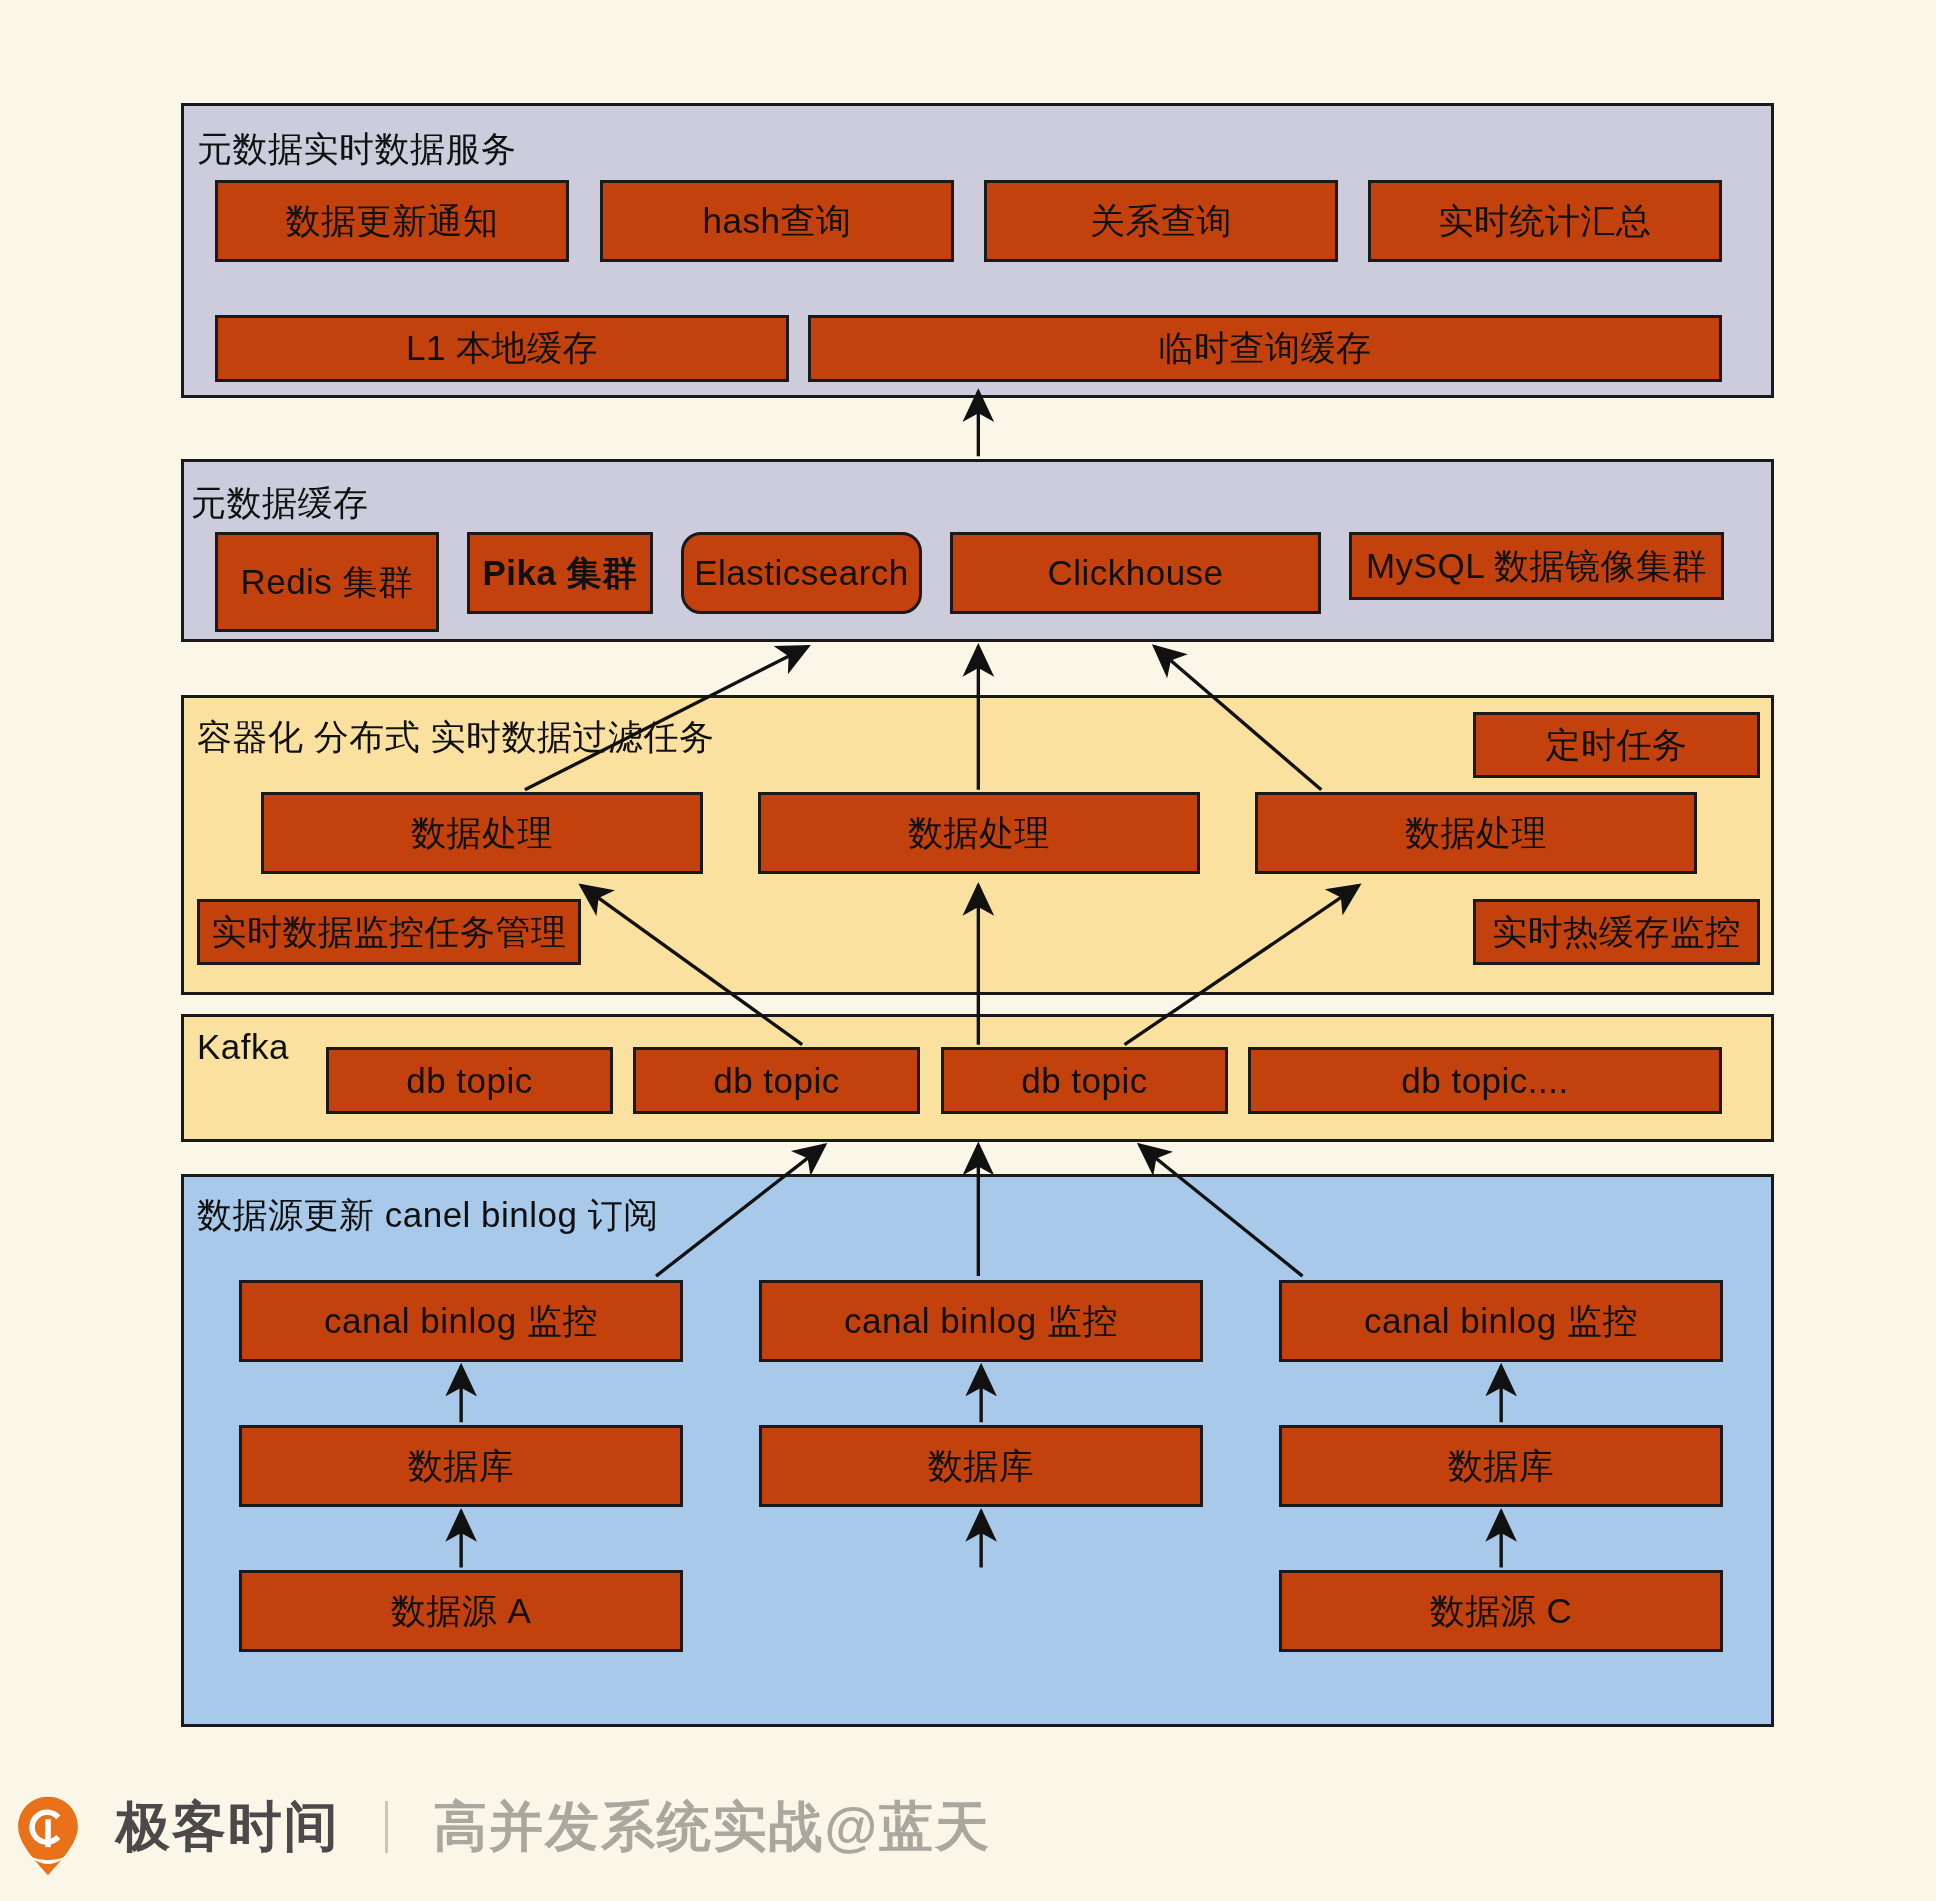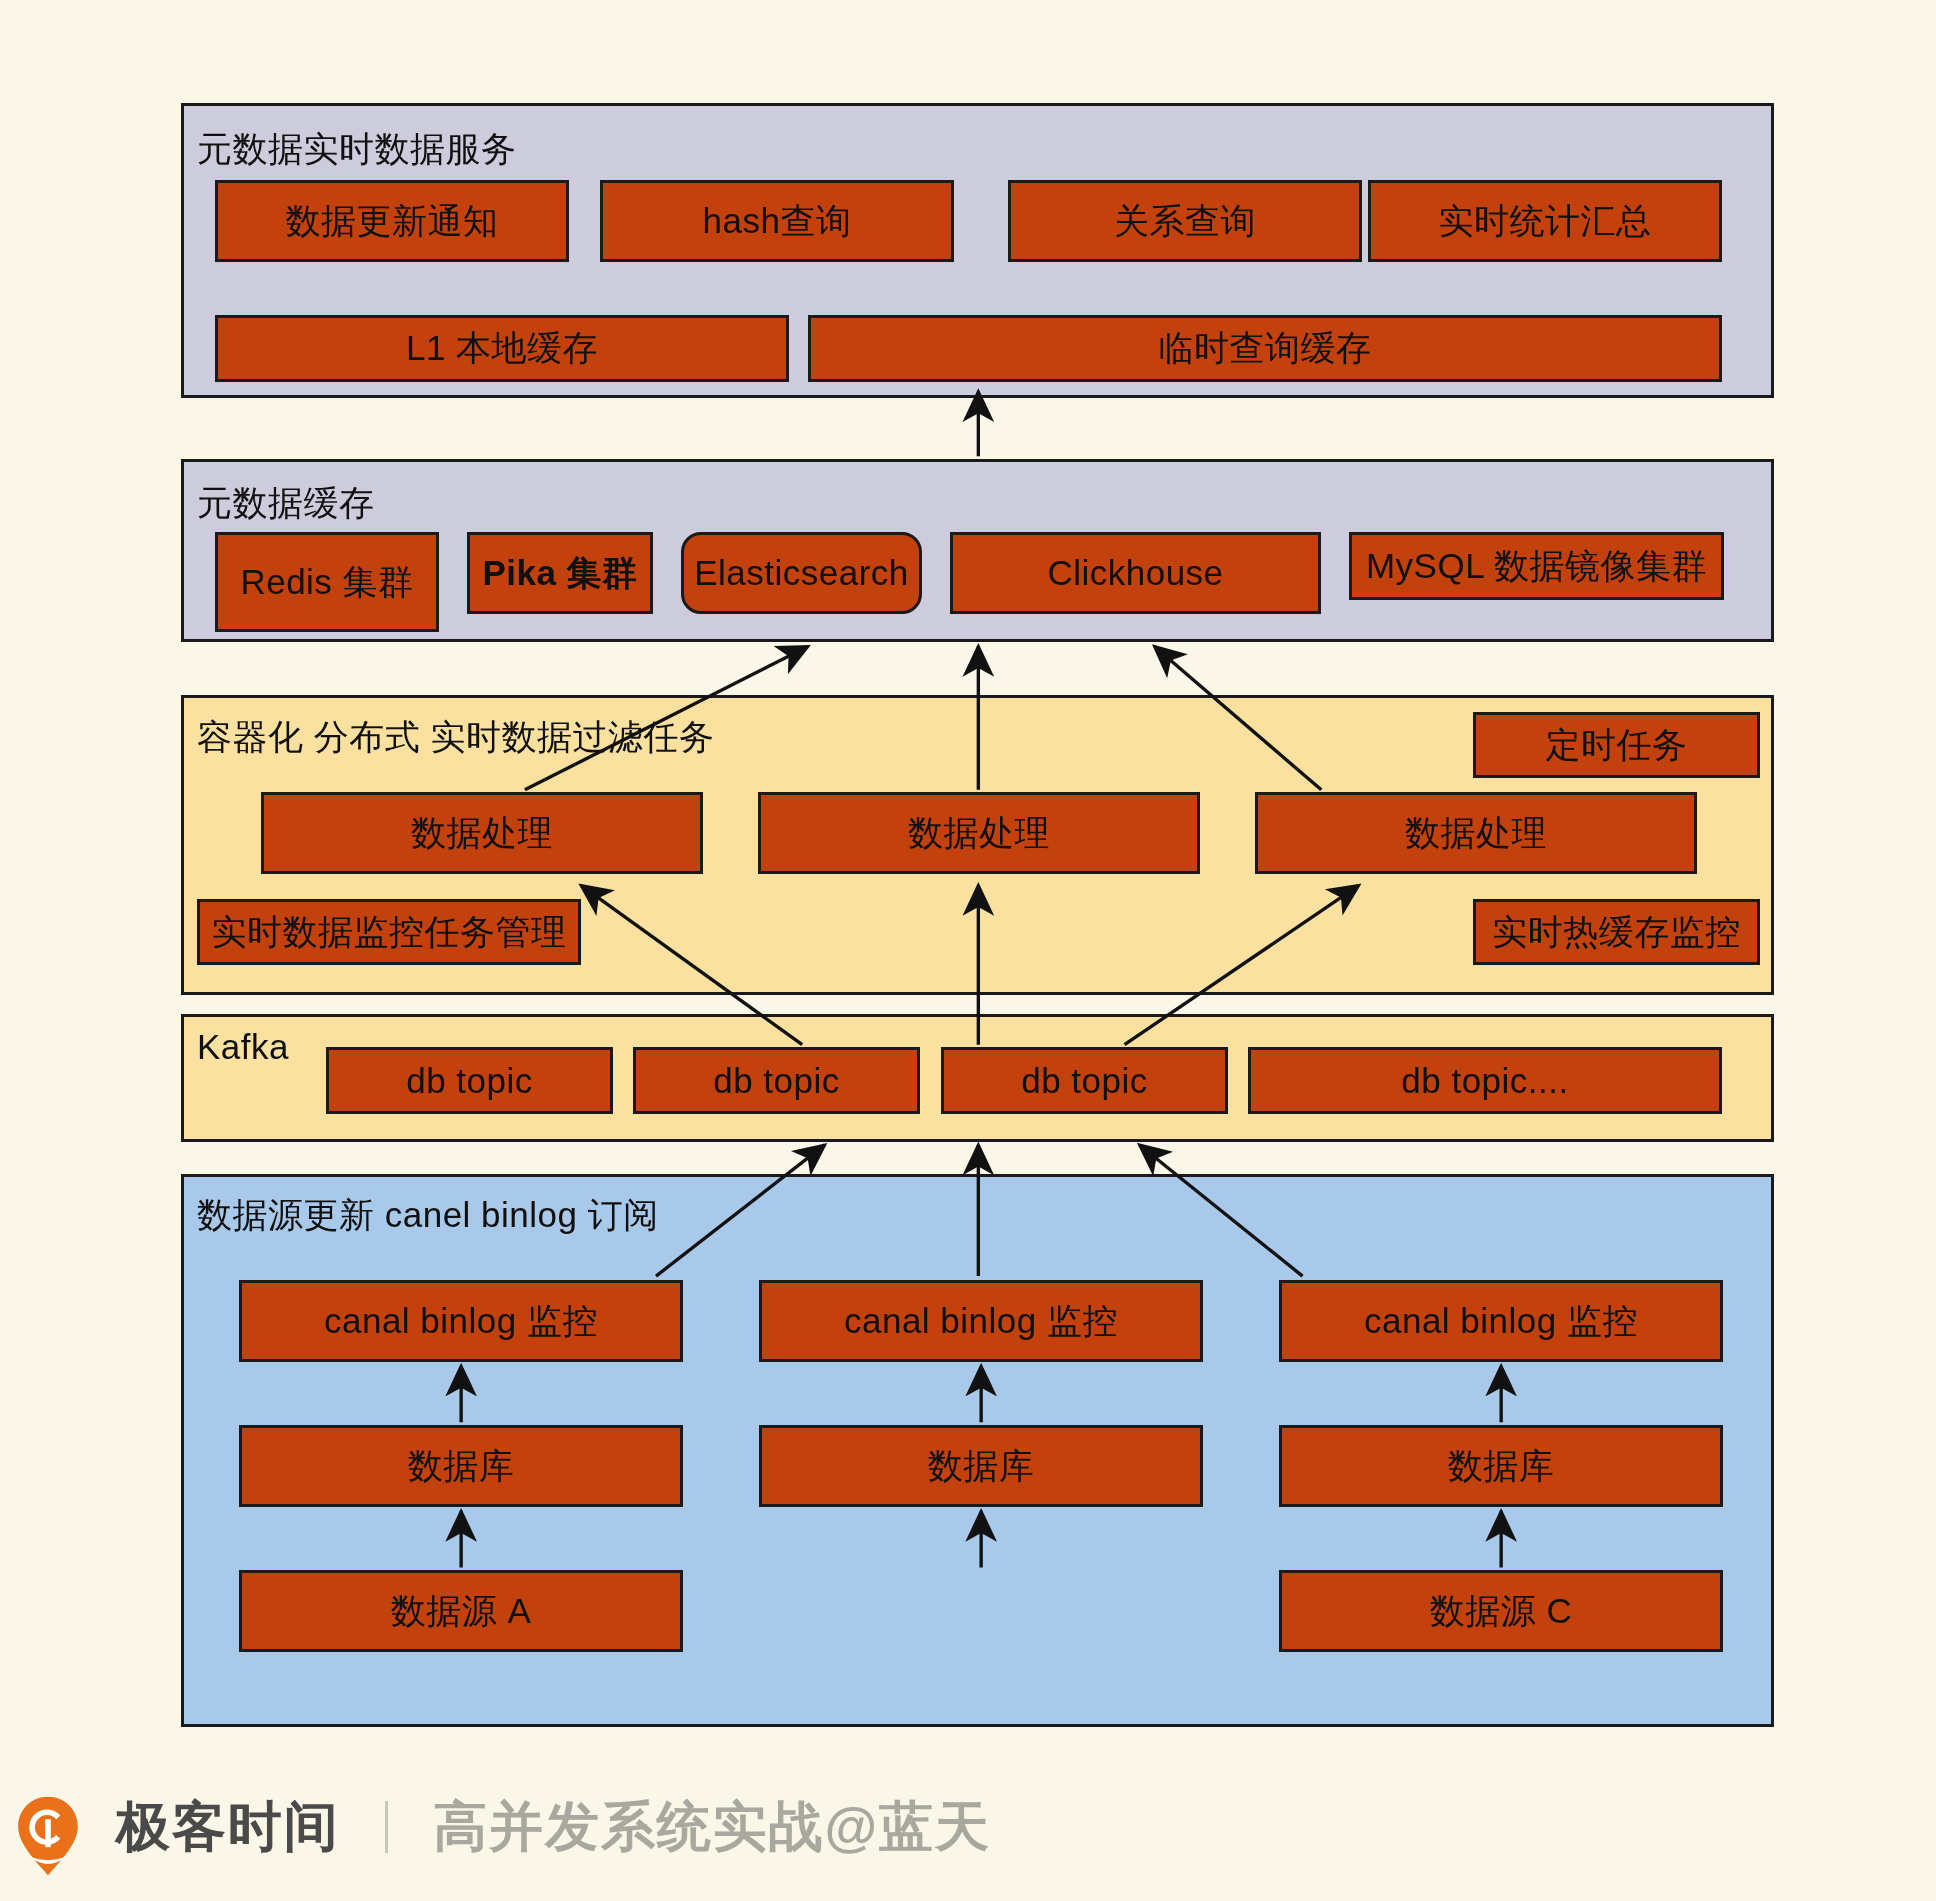--- a/index.html
+++ b/index.html
@@ -64,28 +64,28 @@
 </head>
 <body>
 
 <div class="canvas">
 
   <div class="band band-purple" style="left:181px;top:103px;width:1593px;height:295px;"></div>
   <div class="band-title" style="left:197px;top:126px;">元数据实时数据服务</div>
 
   <div class="node" style="left:215px;top:180px;width:354px;height:82px;">数据更新通知</div>
   <div class="node" style="left:600px;top:180px;width:354px;height:82px;">hash查询</div>
-  <div class="node" style="left:984px;top:180px;width:354px;height:82px;margin-left:24px;">关系查询</div>
+  <div class="node" style="left:984px;top:180px;width:354px;height:82px;">关系查询</div>
   <div class="node" style="left:1368px;top:180px;width:354px;height:82px;">实时统计汇总</div>
 
   <div class="node" style="left:215px;top:315px;width:574px;height:67px;">L1 本地缓存</div>
   <div class="node" style="left:808px;top:315px;width:914px;height:67px;">临时查询缓存</div>
 
   <div class="band band-purple" style="left:181px;top:459px;width:1593px;height:183px;"></div>
-  <div class="band-title" style="left:197px;top:480px;">元数据缓存</div>
+  <div class="band-title" style="left:191px;top:480px;">元数据缓存</div>
 
   <div class="node" style="left:215px;top:532px;width:224px;height:100px;">Redis 集群</div>
   <div class="node" style="left:467px;top:532px;width:186px;height:82px;font-weight:bold;">Pika 集群</div>
   <div class="node" style="left:681px;top:532px;width:241px;height:82px;border-radius:20px;">Elasticsearch</div>
   <div class="node" style="left:950px;top:532px;width:371px;height:82px;">Clickhouse</div>
   <div class="node" style="left:1349px;top:532px;width:375px;height:68px;">MySQL 数据镜像集群</div>
 
   <div class="band band-yellow" style="left:181px;top:695px;width:1593px;height:300px;"></div>
   <div class="band-title" style="left:197px;top:714px;">容器化 分布式 实时数据过滤任务</div>
 

